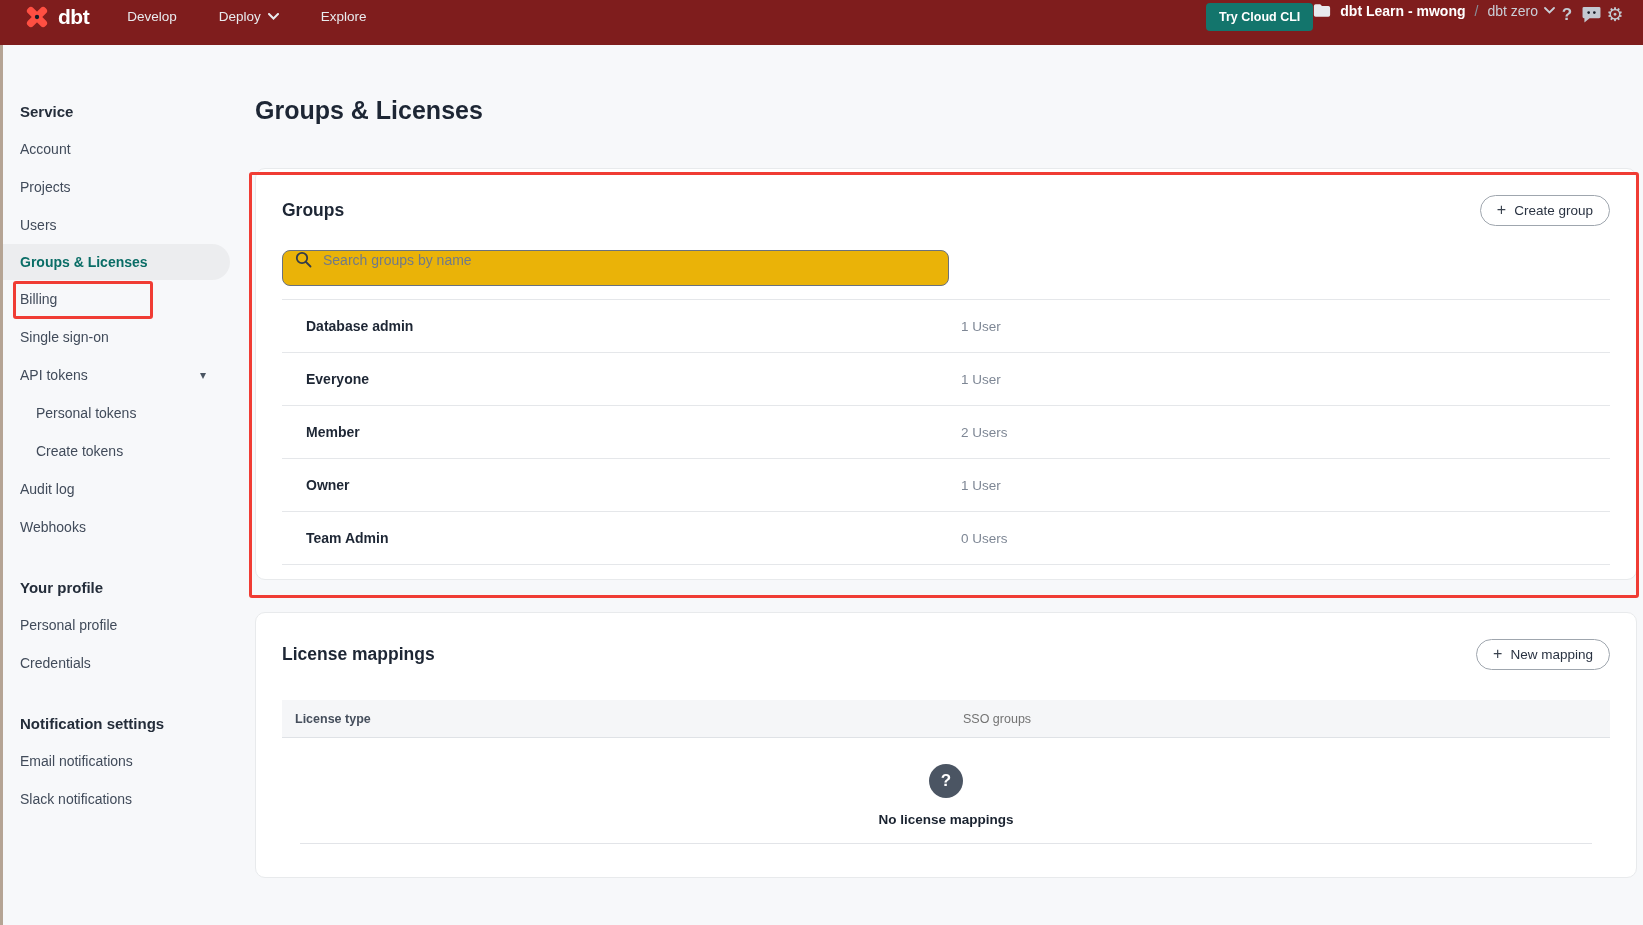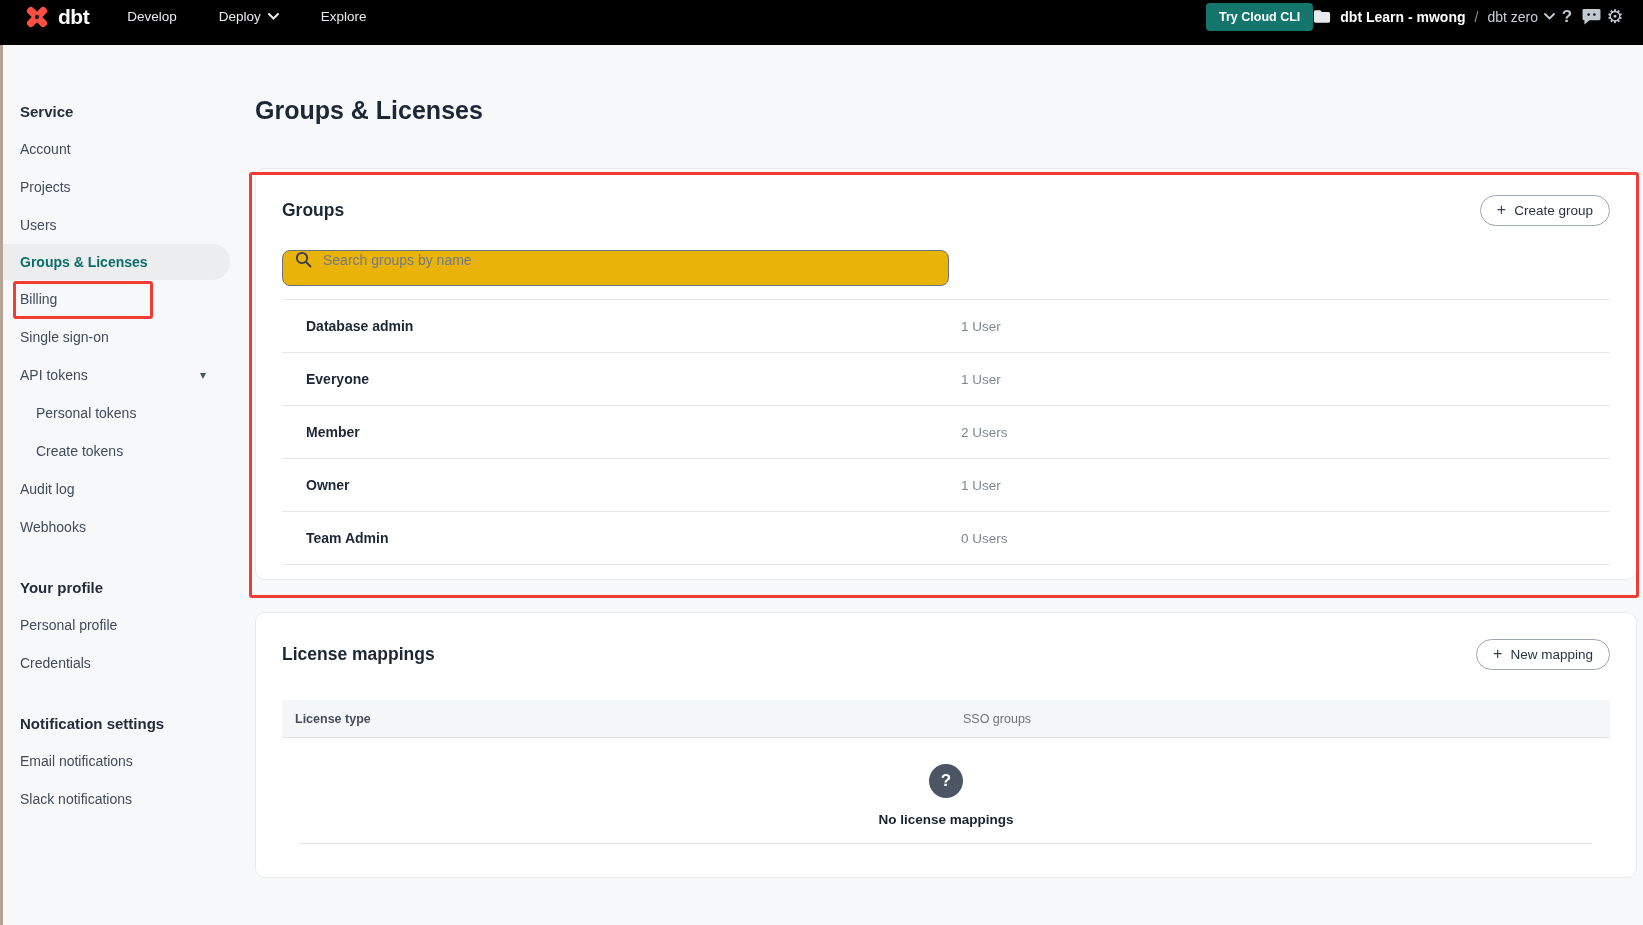--- a/index.html
+++ b/index.html
@@ -1,26 +1,26 @@
 <!DOCTYPE html>
 <html><head>
 <meta charset="utf-8">
 <style>
   * { box-sizing: border-box; }
   html,body { margin:0; padding:0; }
   body { font-family:"Liberation Sans", sans-serif; background:#e9eaec; }
   .page { position:relative; width:1643px; height:925px; background:#f7f8fa; overflow:hidden; }
 
   
-  .navbar { height:45px; background:#000000; display:flex; align-items:center; padding:0 16px 12px 24px; }
+  .navbar { height:45px; background:#7f1d1d; display:flex; align-items:center; padding:0 16px 12px 24px; }
   .brand { display:flex; align-items:center; gap:8px; margin-right:30px; }
   .brand-text { color:#ffffff; font-weight:700; font-size:21px; letter-spacing:-0.5px; }
   .nav-menu { display:flex; align-items:center; gap:26px; }
   .nav-item { color:#e9ebee; font-size:13.5px; font-weight:400; padding:6px 8px; display:flex; align-items:center; gap:7px; cursor:pointer; }
-  .nav-right { margin-left:auto; display:flex; align-items:center; }
+  .nav-right { margin-left:auto; display:flex; align-items:flex-start; }
   .cli-btn { background:#13756c; color:#ffffff; border:none; border-radius:4px; font-family:inherit;
              font-size:12.5px; font-weight:700; padding:7px 13px; cursor:pointer; }
   .acct-crumb { display:flex; align-items:center; gap:9px; }
   .acct-name { color:#ffffff; font-weight:700; font-size:14px; }
   .crumb-sep { color:#8a919c; font-size:14px; }
   .env-picker { display:flex; align-items:center; gap:6px; color:#c9ced6; font-size:14px; cursor:pointer; }
   .nav-icon { color:#c3c9d1; display:flex; align-items:center; justify-content:center; width:24px; height:24px; cursor:pointer; }
   .help-glyph { font-size:17px; font-weight:700; }
   .gear-glyph { font-size:19px; line-height:1; font-family:"DejaVu Sans", sans-serif; }
 

